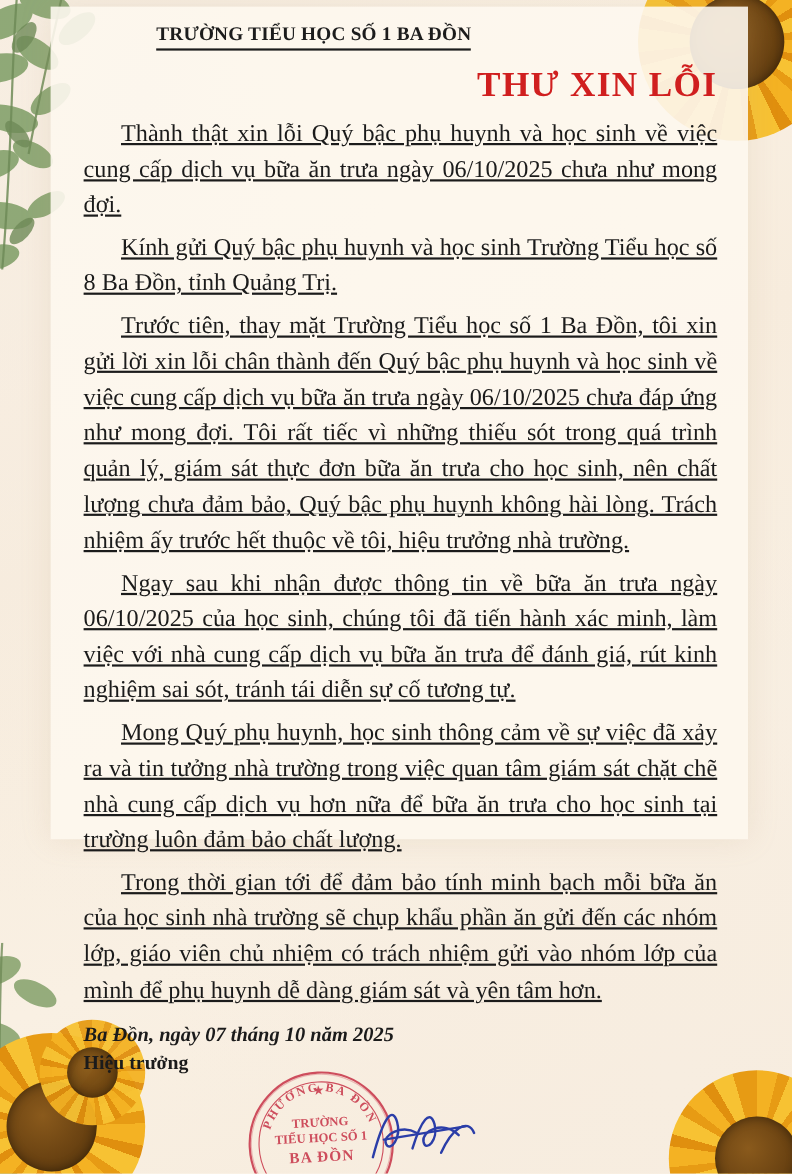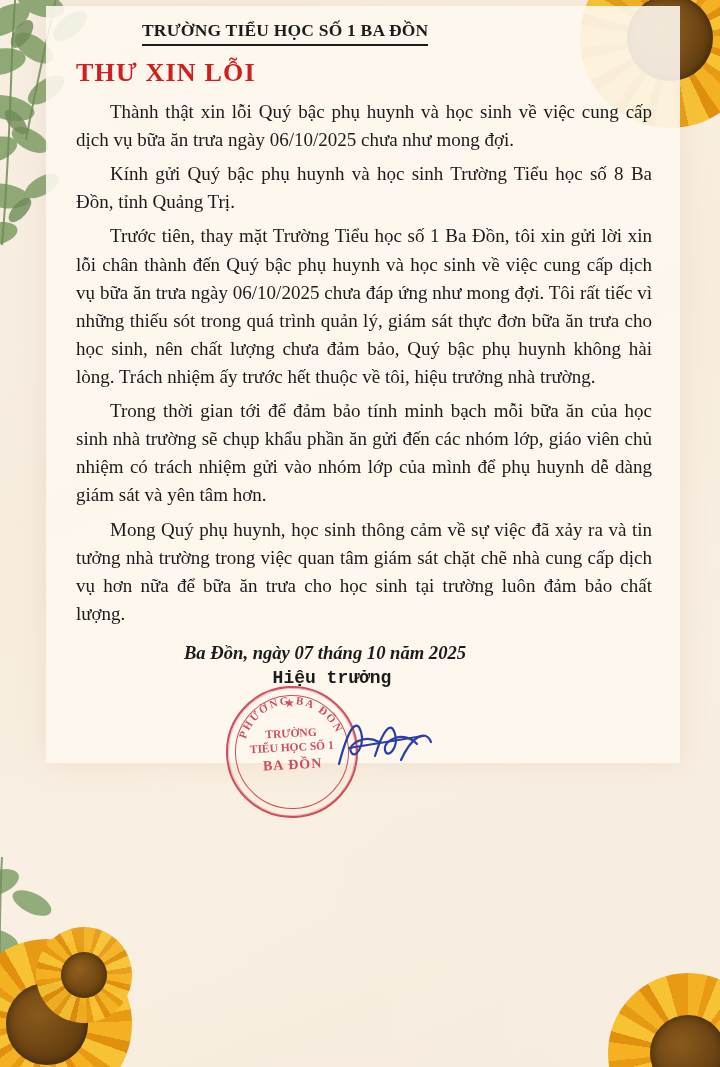--- a/index.html
+++ b/index.html
@@ -90,62 +90,62 @@
     font-size: 17.5px;
     color: #1c1c1c;
     letter-spacing: .2px;
     padding-bottom: 3px;
     display: inline-block;
     border-bottom: 2px solid #1c1c1c;
     margin-left: 66px;
   }
 
   #letter-title {
-    text-align: left;
-    font-family: "Liberation Serif", serif;
-    font-weight: bold;
-    font-size: 26px;
+    text-align: right;
+    font-family: "Liberation Serif", serif;
+    font-weight: bold;
+    font-size: 32px;
     color: #d01f1f;
     letter-spacing: 1.2px;
     margin: 12px 0 10px 0;
   }
 
   .para {
     font-family: "Liberation Serif", serif;
-    font-size: 19px;
+    font-size: 22px;
     line-height: 1.48;
     color: #1b1b1b;
     text-align: justify;
     text-indent: 34px;
     margin: 0 0 6px 0;
     font-weight: 500;
+    text-decoration: underline;
   }
 
   #date-line {
     font-family: "Liberation Serif", serif;
     font-style: italic;
     font-weight: bold;
     font-size: 18.6px;
     color: #1b1b1b;
-    text-align: center;
+    text-align: left;
     margin: 14px 78px 0 0;
   }
 
   #signature-block {
     position: relative;
     margin-top: 4px;
     height: 150px;
   }
 
   #signer-role {
-    font-family: Liberation Mono, monospace;
+    font-family: Liberation Serif, serif;
     font-weight: bold;
     font-size: 18px;
     color: #1b1b1b;
-    text-align: center;
     margin-right: 64px;
   }
 
   
   #school-seal {
     position: absolute;
     left: 150px;
     top: 18px;
     width: 128px;
     height: 128px;
@@ -258,22 +258,23 @@
 
     <div style="text-align:left;">
       <span id="school-name">TRƯỜNG TIỂU HỌC SỐ 1 BA ĐỒN</span>
     </div>
 
     <div id="letter-title">THƯ XIN LỖI</div>
 
     <p class="para">Thành thật xin lỗi Quý bậc phụ huynh và học sinh về việc cung cấp dịch vụ bữa ăn trưa ngày 06/10/2025 chưa như mong đợi.</p>
     <p class="para">Kính gửi Quý bậc phụ huynh và học sinh Trường Tiểu học số 8 Ba Đồn, tỉnh Quảng Trị.</p>
     <p class="para">Trước tiên, thay mặt Trường Tiểu học số 1 Ba Đồn, tôi xin gửi lời xin lỗi chân thành đến Quý bậc phụ huynh và học sinh về việc cung cấp dịch vụ bữa ăn trưa ngày 06/10/2025 chưa đáp ứng như mong đợi. Tôi rất tiếc vì những thiếu sót trong quá trình quản lý, giám sát thực đơn bữa ăn trưa cho học sinh, nên chất lượng chưa đảm bảo, Quý bậc phụ huynh không hài lòng. Trách nhiệm ấy trước hết thuộc về tôi, hiệu trưởng nhà trường.</p>
+    <p class="para">Ngay sau khi nhận được thông tin về bữa ăn trưa ngày 06/10/2025 của học sinh, chúng tôi đã tiến hành xác minh, làm việc với nhà cung cấp dịch vụ bữa ăn trưa để đánh giá, rút kinh nghiệm sai sót, tránh tái diễn sự cố tương tự.</p>
+    <p class="para">Mong Quý phụ huynh, học sinh thông cảm về sự việc đã xảy ra và tin tưởng nhà trường trong việc quan tâm giám sát chặt chẽ nhà cung cấp dịch vụ hơn nữa để bữa ăn trưa cho học sinh tại trường luôn đảm bảo chất lượng.</p>
     <p class="para">Trong thời gian tới để đảm bảo tính minh bạch mỗi bữa ăn của học sinh nhà trường sẽ chụp khẩu phần ăn gửi đến các nhóm lớp, giáo viên chủ nhiệm có trách nhiệm gửi vào nhóm lớp của mình để phụ huynh dễ dàng giám sát và yên tâm hơn.</p>
-    <p class="para">Mong Quý phụ huynh, học sinh thông cảm về sự việc đã xảy ra và tin tưởng nhà trường trong việc quan tâm giám sát chặt chẽ nhà cung cấp dịch vụ hơn nữa để bữa ăn trưa cho học sinh tại trường luôn đảm bảo chất lượng.</p>
 
     <div id="date-line">Ba Đồn, ngày 07 tháng 10 năm 2025</div>
 
     <div id="signature-block">
 
       <div id="signer-role">Hiệu trưởng</div>
 
       <div id="school-seal">
         <div class="inner-ring"></div>
         <div class="seal-star">★</div>

